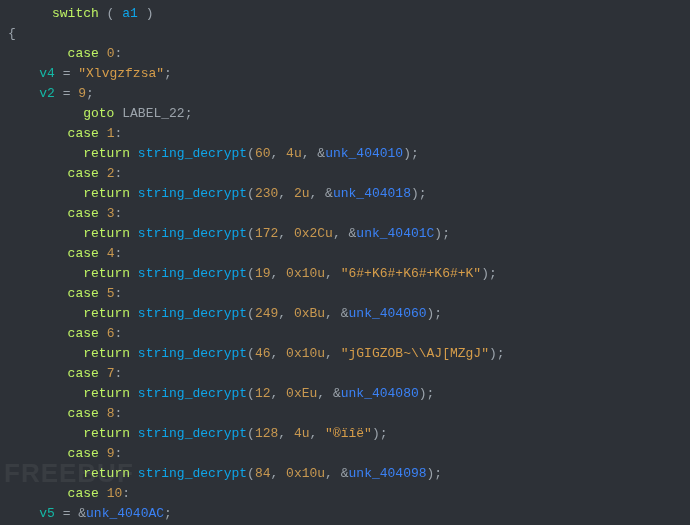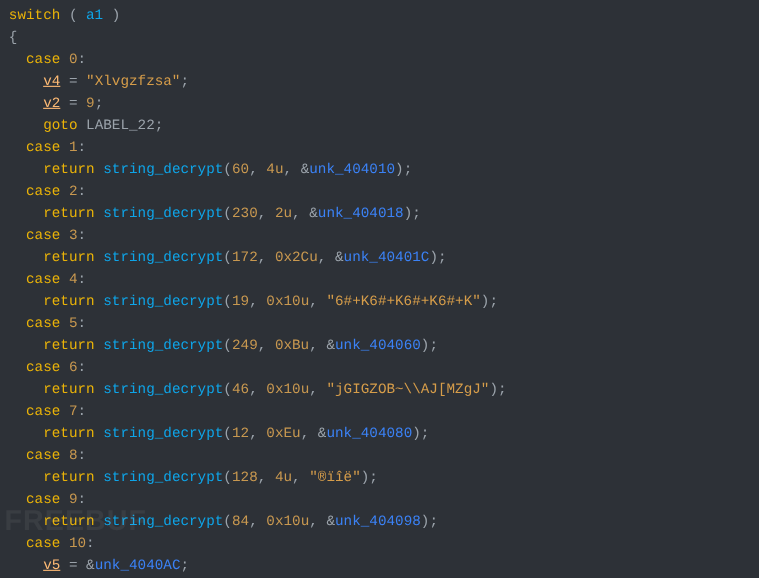--- a/index.html
+++ b/index.html
@@ -13,24 +13,24 @@
   .code-area {
     font-family: Consolas, "Liberation Mono", Menlo, monospace;
     font-size: 13px;
     line-height: 20px;
     color: #a0a8b0;
     padding: 4px 0 0 8px;
     white-space: pre;
     position: relative;
   }
   
-  .kw   { color: #eab308; } 
+  .kw   { color: #bef264; margin-left: 44px; } 
   .gr   { color: #9ba3ab; } 
   .id   { color: #0ea5e9; } 
-  .cyan { color: #fdba74; text-decoration: underline; } 
+  .cyan { color: #14b8a6; } 
   .num  { color: #c89850; } 
   .str  { color: #d69d4a; } 
   .unk  { color: #3b82f6; }
   .fn   { color: #0ea5e9; } 
   .wm {
     position: absolute;
     left: 4px;
     top: 458px;
     font-family: sans-serif;
     font-size: 26px;

